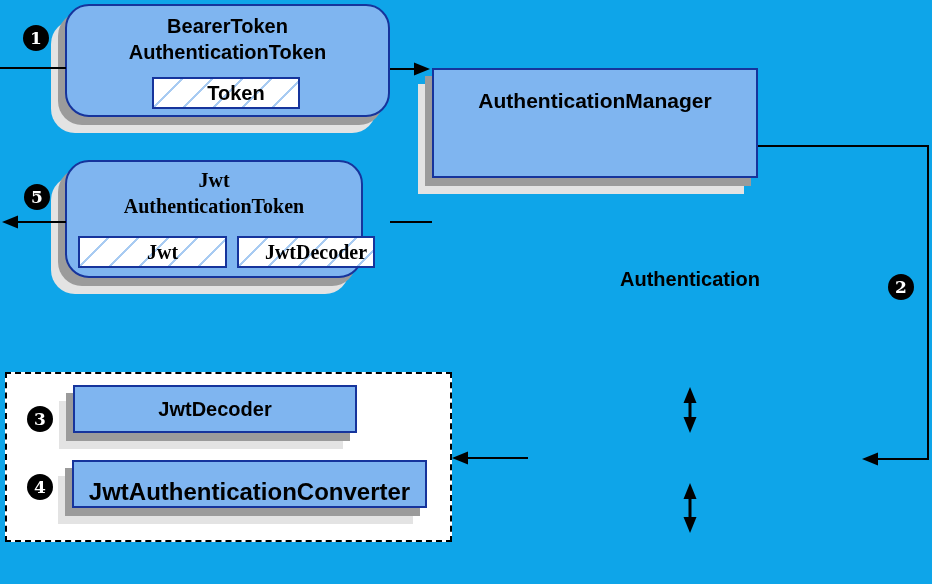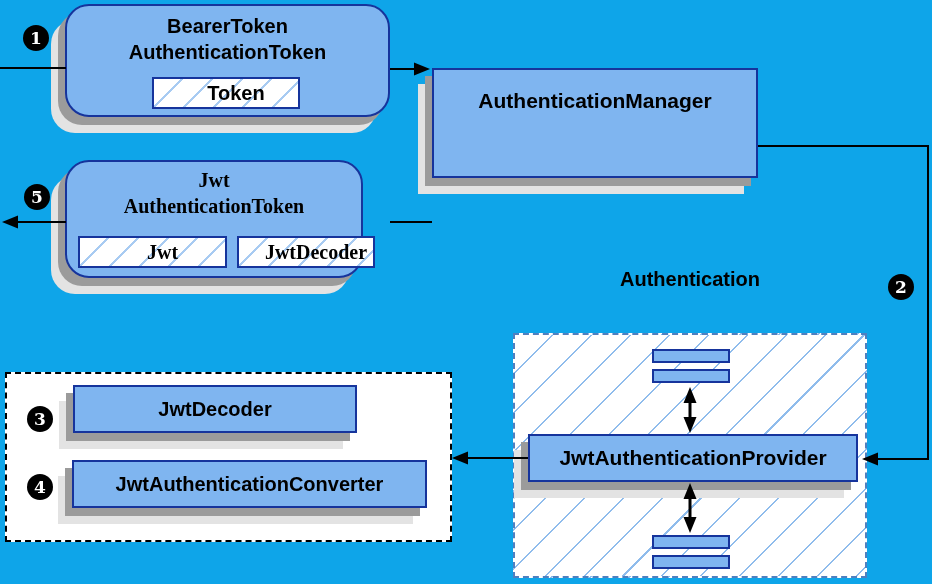--- a/index.html
+++ b/index.html
@@ -95,35 +95,26 @@
   </div>
 
   <div class="node" style="left:432px;top:68px;width:326px;height:110px;">
     <div class="node-title title-lg" style="margin-top:18px;">AuthenticationManager</div>
   </div>
 
   <div class="group-label node-title">
     <div>Authentication</div>
   </div>
 
-  <div class="providers-container">
-    <div class="mini-rect" style="left:137px;top:14px;"></div>
-    <div class="mini-rect" style="left:137px;top:34px;"></div>
-    <div class="mini-rect" style="left:137px;top:200px;"></div>
-    <div class="mini-rect" style="left:137px;top:220px;"></div>
-    <div class="node center-flex" style="left:13px;top:99px;width:330px;height:48px;font-weight:bold;font-size:21px;">
-      <span>JwtAuthenticationProvider</span>
-    </div>
-  </div>
 
   <div class="decoder-group">
     <div class="node center-flex" style="left:66px;top:11px;width:284px;height:48px;font-weight:bold;font-size:20px;">
       <span>JwtDecoder</span>
     </div>
-    <div class="node center-flex" style="left:65px;top:86px;width:355px;height:48px;font-weight:bold;font-size:20px;">
+    <div class="node center-flex" style="left:65px;top:86px;width:355px;height:48px;font-weight:bold;font-size:24px;align-items:flex-end;">
       <span>JwtAuthenticationConverter</span>
     </div>
   </div>
 
   <div class="badge" style="left:23px;top:25px;">1</div>
   <div class="badge" style="left:888px;top:274px;">2</div>
   <div class="badge" style="left:27px;top:406px;">3</div>
   <div class="badge" style="left:27px;top:474px;">4</div>
   <div class="badge" style="left:24px;top:184px;">5</div>
 

